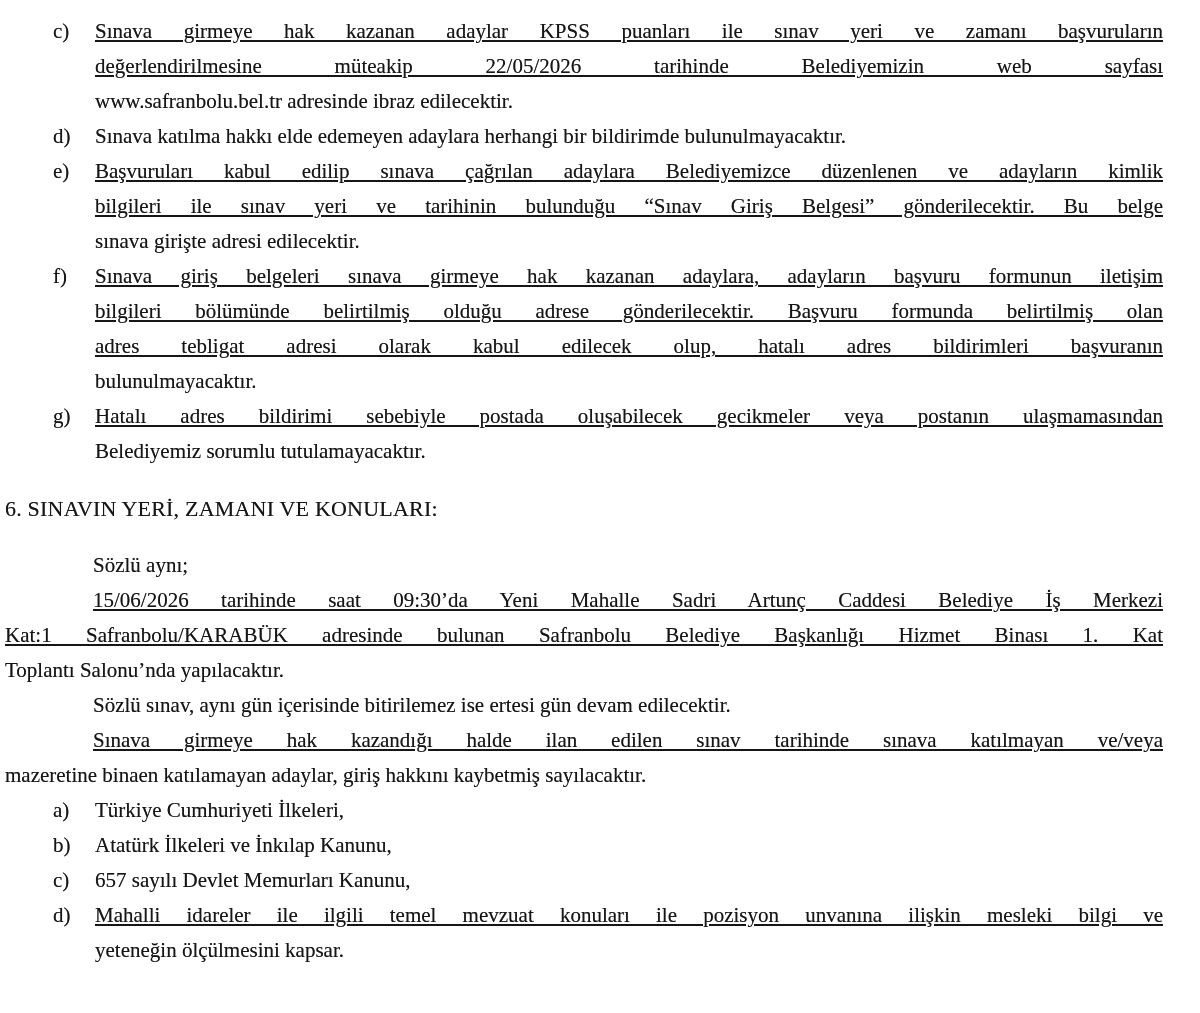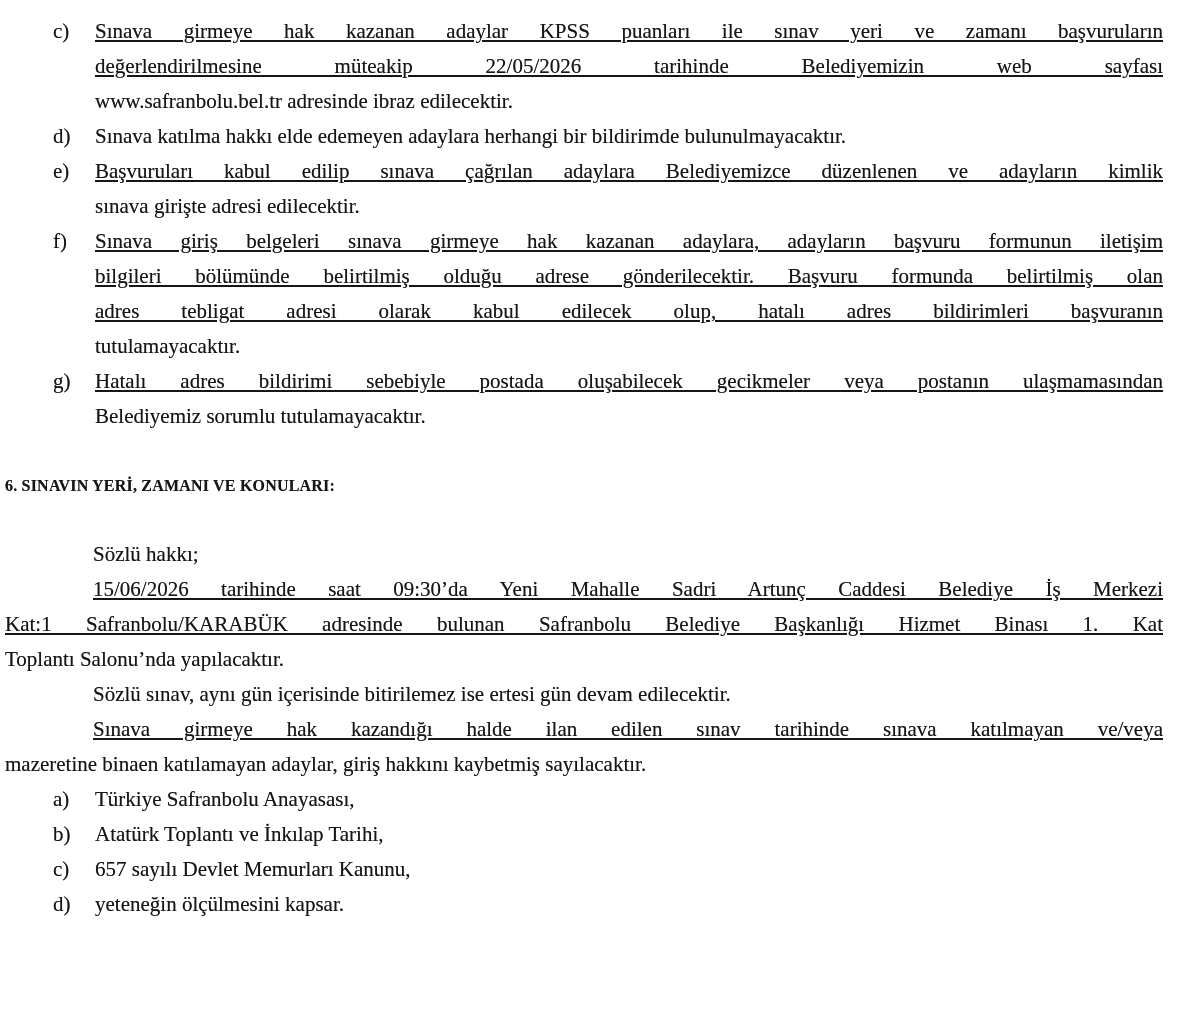--- a/index.html
+++ b/index.html
@@ -23,24 +23,24 @@
   }
   
   .li { display: flex; padding-left: 48px; }
   .li .marker { width: 42px; flex-shrink: 0; }
   .li .li-body { flex: 1; min-width: 0; }
   
   .just { text-align: justify; text-align-last: justify; text-decoration: underline; }
   
   .ind { text-indent: 88px; }
   .heading {
-    font-size: 16px;
-    font-weight: 700;
+    font-size: 22px;
+    font-weight: 400;
     line-height: 35px;
-    margin: 34px 0;
+    margin: 22px 0;
     letter-spacing: 0.2px;
   }
   .line { white-space: normal; }
 </style>
 </head>
 <body>
 
 <main class="doc">
 
   <section>
@@ -58,50 +58,51 @@
       <span class="marker">d)</span>
       <div class="li-body">
         <div class="line">Sınava katılma hakkı elde edemeyen adaylara herhangi bir bildirimde bulunulmayacaktır.</div>
       </div>
     </div>
 
     <div class="li">
       <span class="marker">e)</span>
       <div class="li-body">
         <div class="line just">Başvuruları kabul edilip sınava çağrılan adaylara Belediyemizce düzenlenen ve adayların kimlik</div>
+        <div class="line just">bilgileri ile sınav yeri ve tarihinin bulunduğu “Sınav Giriş Belgesi” gönderilecektir. Bu belge</div>
         <div class="line">sınava girişte adresi edilecektir.</div>
       </div>
     </div>
 
     <div class="li">
       <span class="marker">f)</span>
       <div class="li-body">
         <div class="line just">Sınava giriş belgeleri sınava girmeye hak kazanan adaylara, adayların başvuru formunun iletişim</div>
         <div class="line just">bilgileri bölümünde belirtilmiş olduğu adrese gönderilecektir. Başvuru formunda belirtilmiş olan</div>
         <div class="line just">adres tebligat adresi olarak kabul edilecek olup, hatalı adres bildirimleri başvuranın</div>
-        <div class="line">tutulamayacaktır.</div>
+        <div class="line">bulunulmayacaktır.</div>
       </div>
     </div>
 
     <div class="li">
       <span class="marker">g)</span>
       <div class="li-body">
         <div class="line just">Hatalı adres bildirimi sebebiyle postada oluşabilecek gecikmeler veya postanın ulaşmamasından</div>
         <div class="line">Belediyemiz sorumlu tutulamayacaktır.</div>
       </div>
     </div>
 
   </section>
 
   <h2 class="heading">6. SINAVIN YERİ, ZAMANI VE KONULARI:</h2>
 
   <section>
 
     <div class="p">
-      <div class="line ind">Sözlü hakkı;</div>
+      <div class="line ind">Sözlü aynı;</div>
     </div>
 
     <div class="p">
       <div class="line ind just">15/06/2026 tarihinde saat 09:30’da Yeni Mahalle Sadri Artunç Caddesi Belediye İş Merkezi</div>
       <div class="line just">Kat:1 Safranbolu/KARABÜK adresinde bulunan Safranbolu Belediye Başkanlığı Hizmet Binası 1. Kat</div>
       <div class="line">Toplantı Salonu’nda yapılacaktır.</div>
     </div>
 
     <div class="p">
       <div class="line ind">Sözlü sınav, aynı gün içerisinde bitirilemez ise ertesi gün devam edilecektir.</div>
@@ -113,40 +114,41 @@
     </div>
 
 
   </section>
 
   <section>
 
     <div class="li">
       <span class="marker">a)</span>
       <div class="li-body">
-        <div class="line">Türkiye Safranbolu Anayasası,</div>
+        <div class="line">Türkiye Cumhuriyeti İlkeleri,</div>
       </div>
     </div>
 
     <div class="li">
       <span class="marker">b)</span>
       <div class="li-body">
-        <div class="line">Atatürk Toplantı ve İnkılap Tarihi,</div>
+        <div class="line">Atatürk İlkeleri ve İnkılap Kanunu,</div>
       </div>
     </div>
 
     <div class="li">
       <span class="marker">c)</span>
       <div class="li-body">
         <div class="line">657 sayılı Devlet Memurları Kanunu,</div>
       </div>
     </div>
 
     <div class="li">
       <span class="marker">d)</span>
       <div class="li-body">
+        <div class="line just">Mahalli idareler ile ilgili temel mevzuat konuları ile pozisyon unvanına ilişkin mesleki bilgi ve</div>
         <div class="line">yeteneğin ölçülmesini kapsar.</div>
       </div>
     </div>
 
   </section>
 
 </main>
 
 </body></html>

